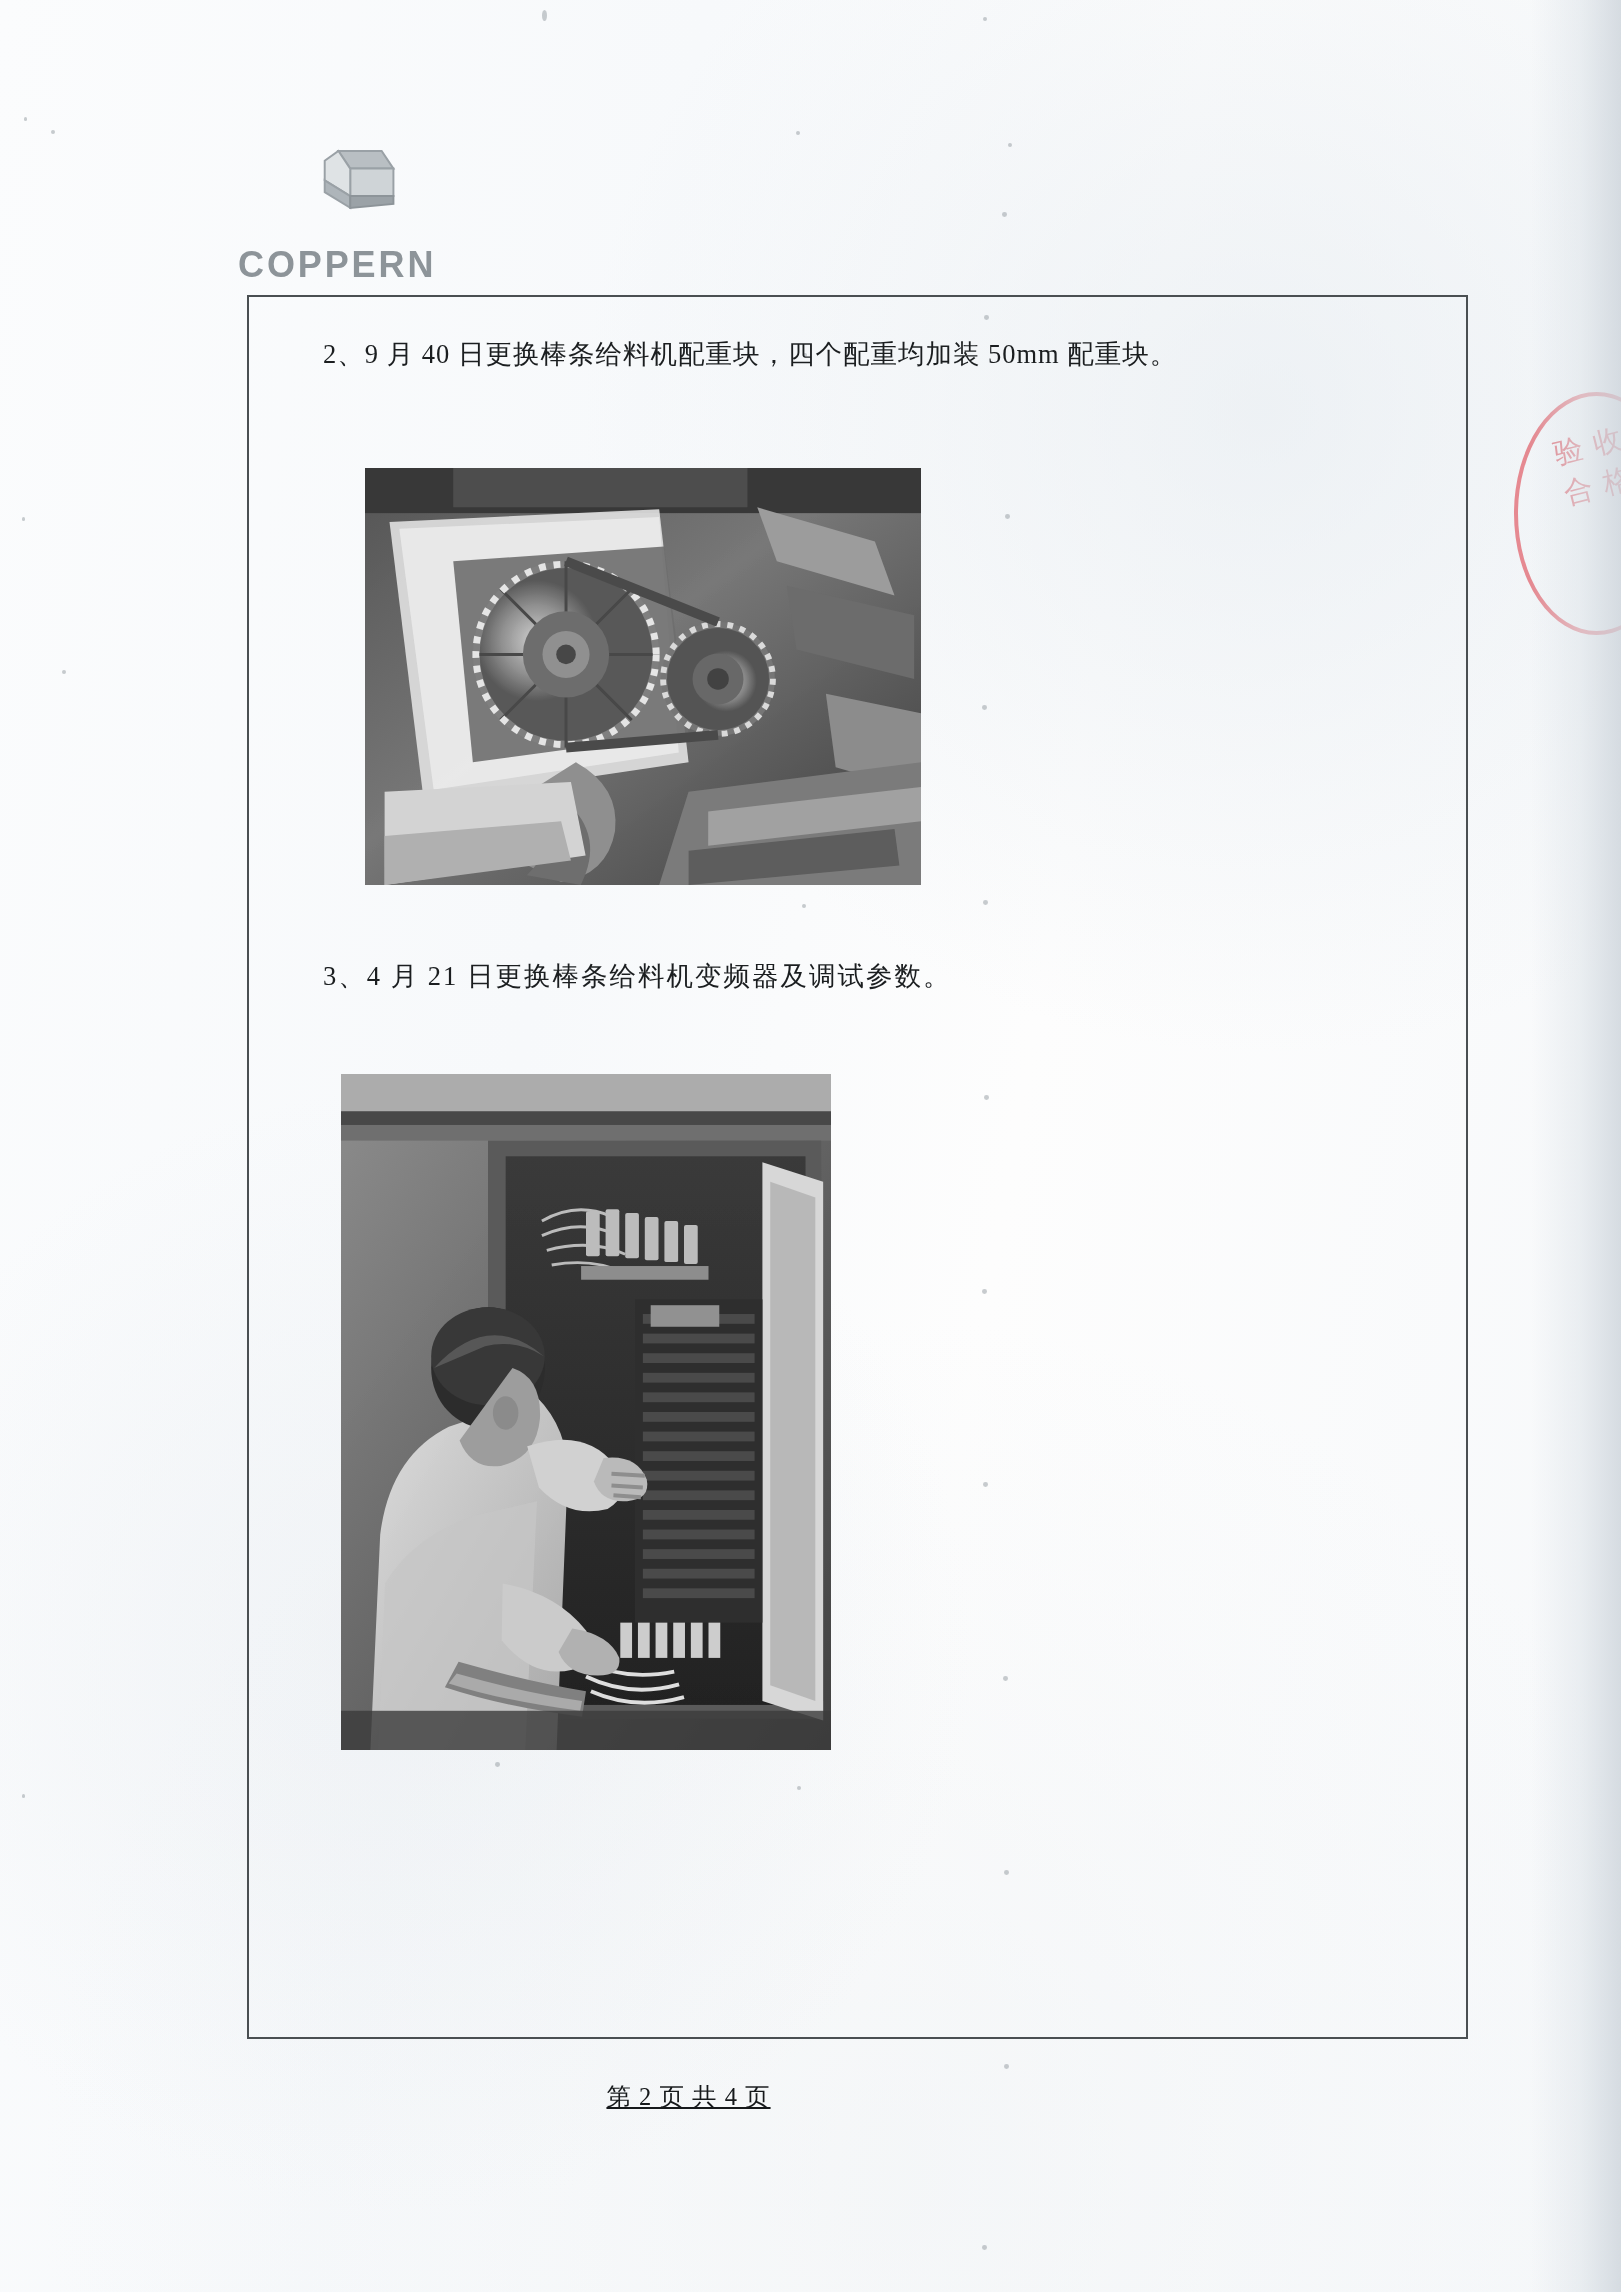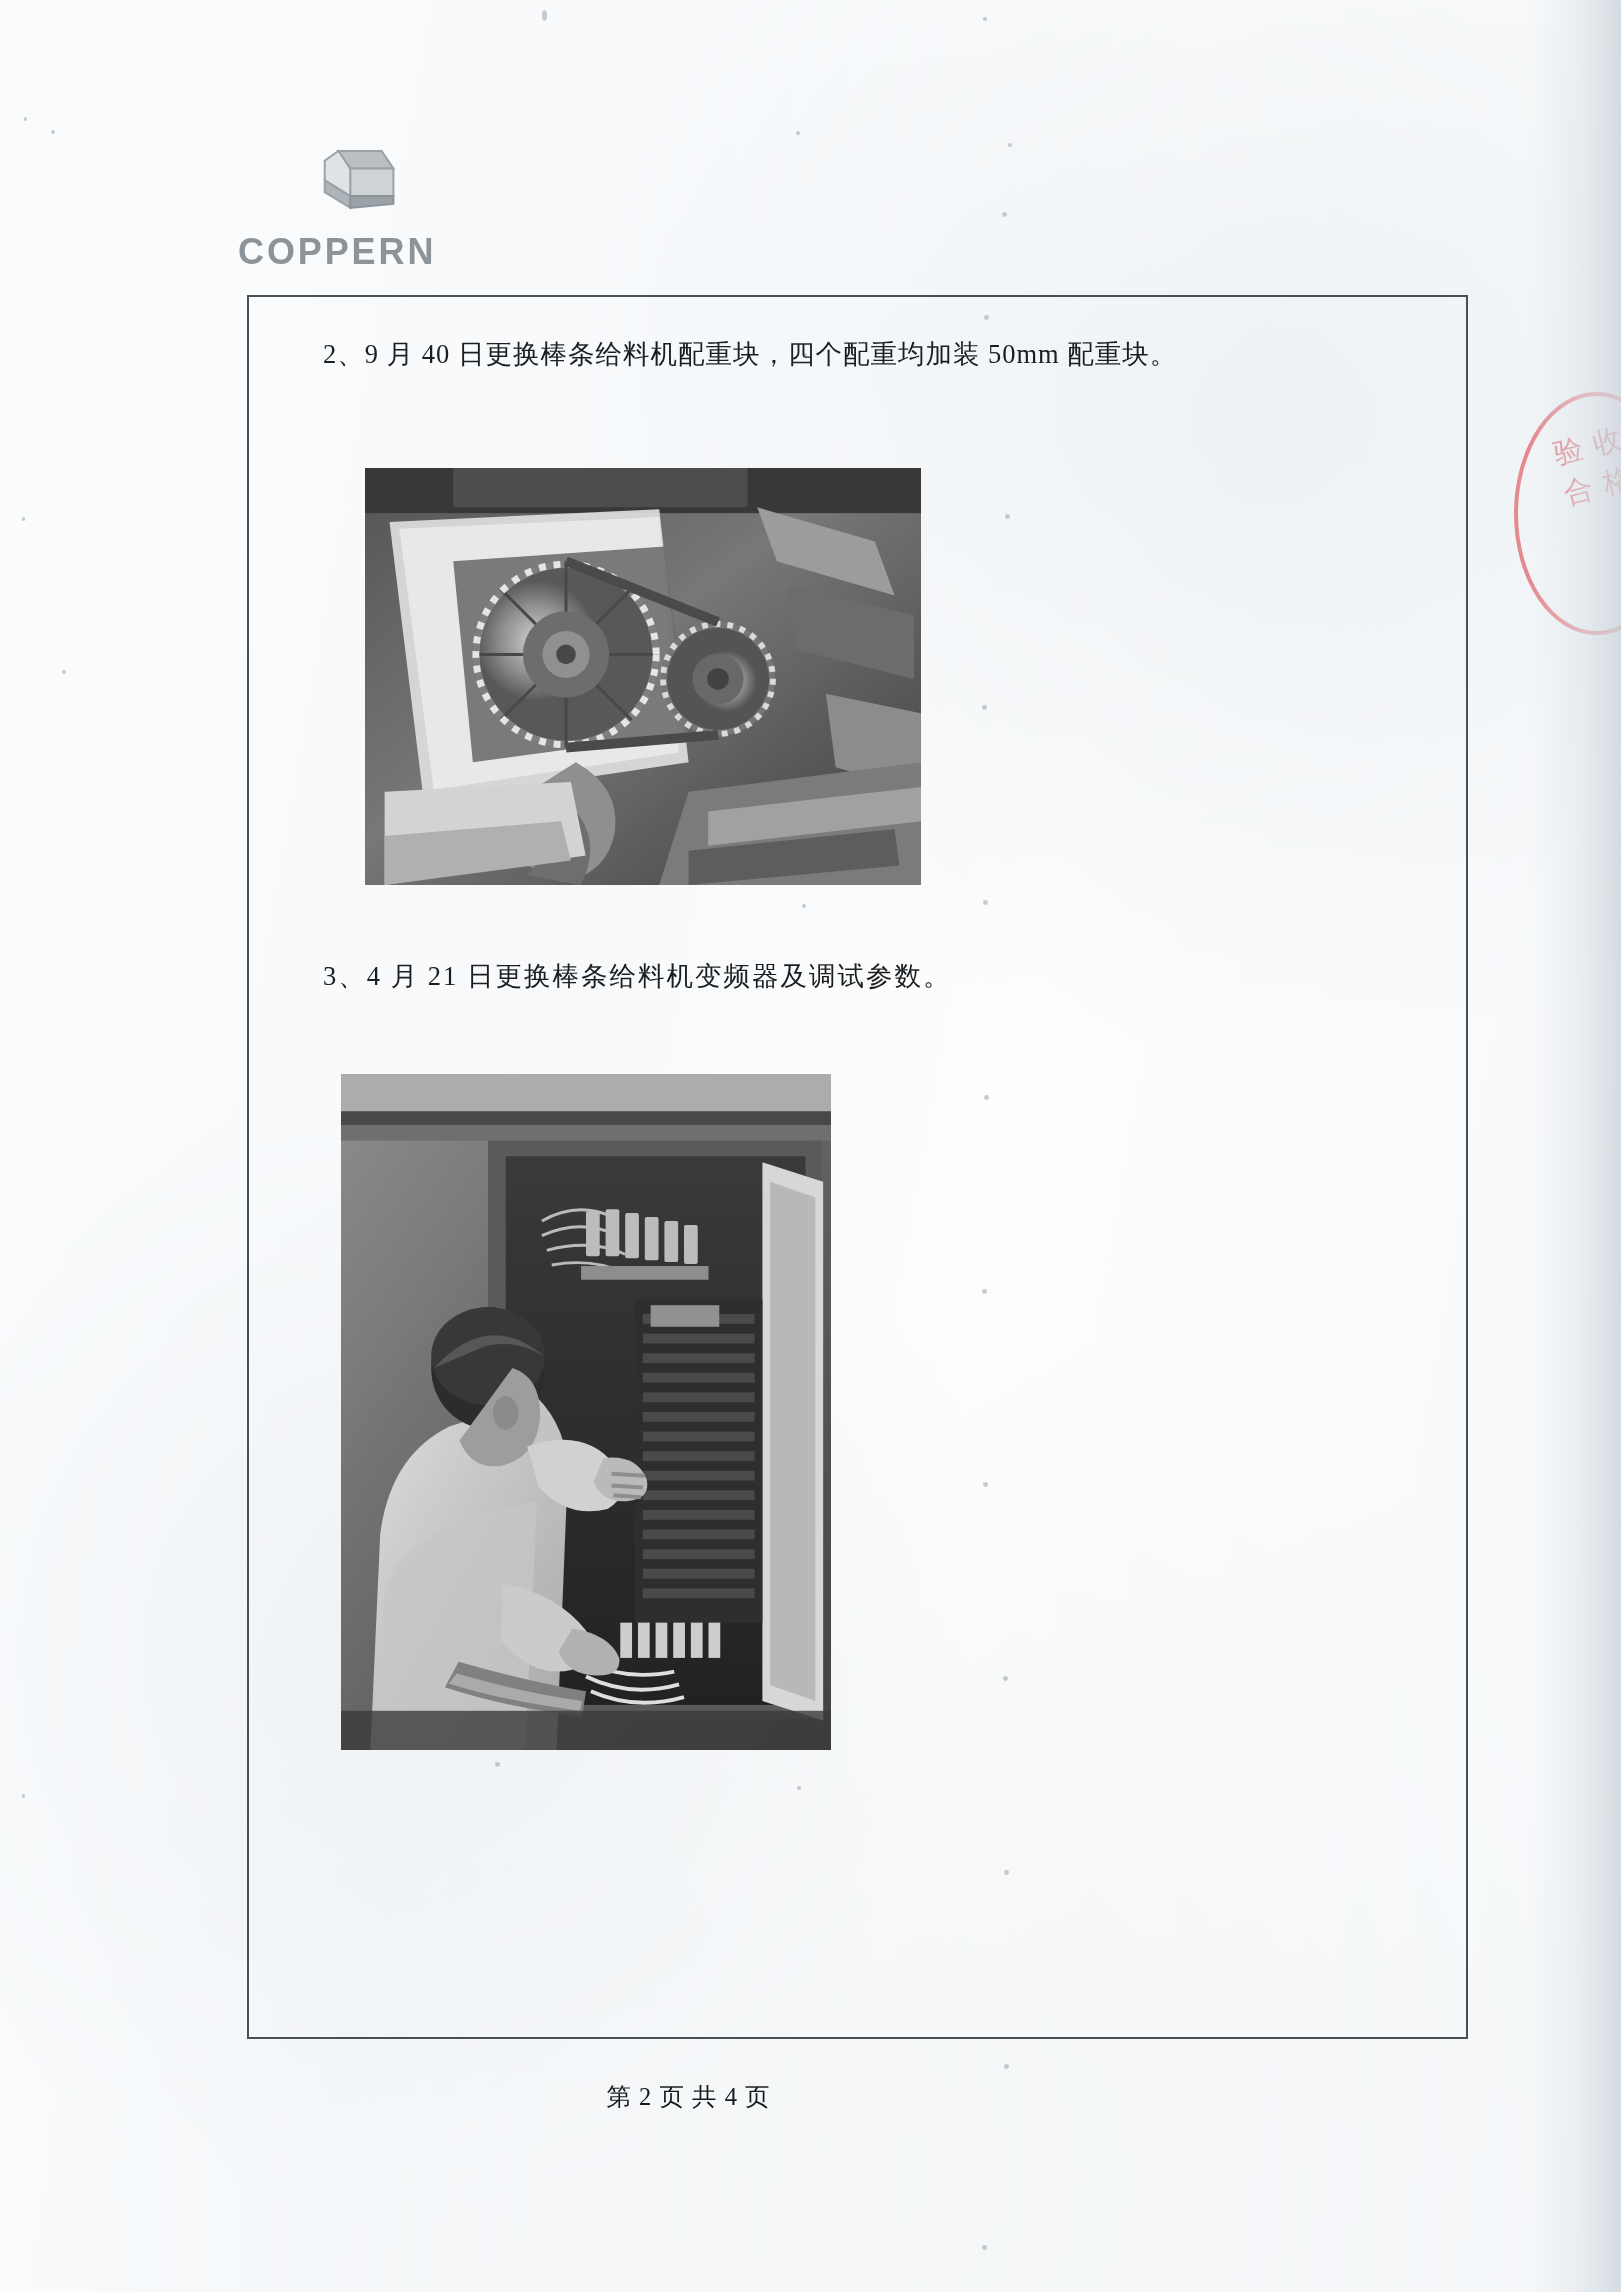--- a/index.html
+++ b/index.html
@@ -51,21 +51,21 @@
     width: 265px;
   }
   #logo-mark {
     position: relative;
     width: 108px;
     height: 76px;
     margin-left: 71px;
   }
   #logo-mark svg { display: block; }
   #logo-text {
-    margin-top: 8px;
+    margin-top: 21px;
     font-family: "Liberation Sans", sans-serif;
     font-size: 36px;
     letter-spacing: 2.9px;
     color: #8d9499;
     font-weight: 600;
   }
 
   
   #doc-frame {
     position: absolute;
@@ -114,20 +114,21 @@
   #footer {
     position: absolute;
     left: 0;
     top: 2080px;
     width: 1348px;
     text-align: center;
     font-family: "Liberation Serif", serif;
     font-size: 24.5px;
     color: #16191b;
     letter-spacing: 1px;
+    text-decoration: underline;
   }
   #footer span { padding-left: 29px; }
 
   
   #stamp {
     position: absolute;
     left: 1514px;
     top: 392px;
     width: 167px;
     height: 245px;

